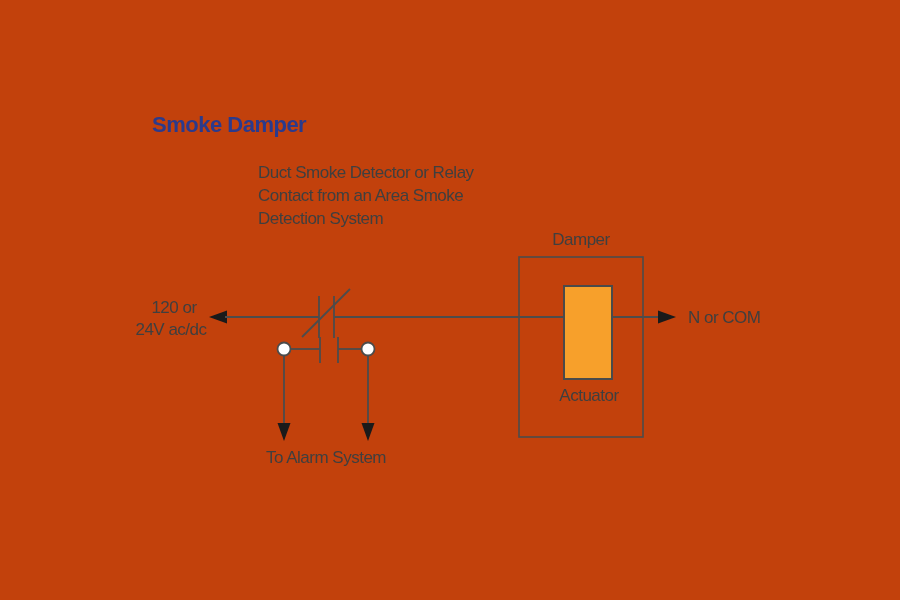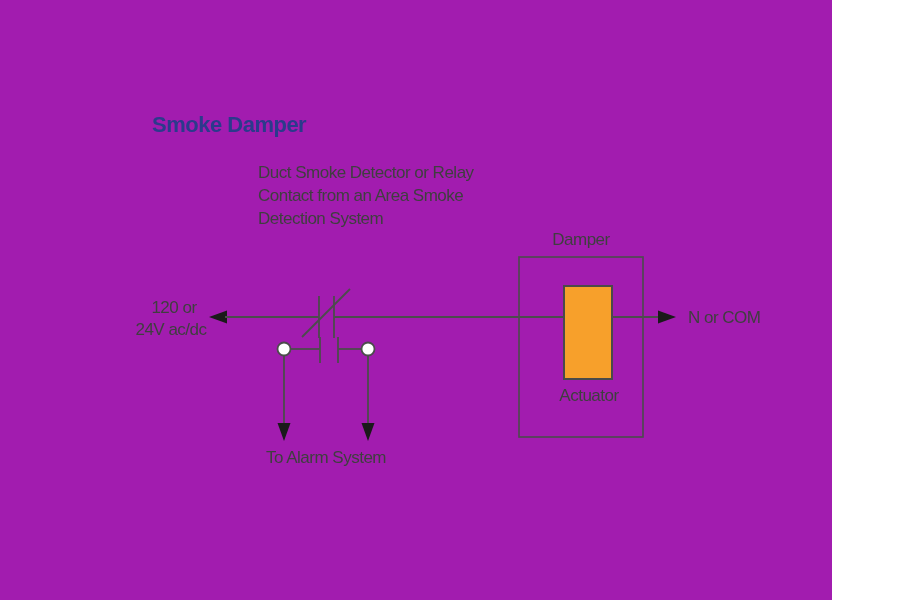--- a/index.html
+++ b/index.html
@@ -2,23 +2,23 @@
 <html><head>
 <meta charset="utf-8">
 <style>
   html, body {
     margin: 0;
     padding: 0;
     background: #ffffff;
   }
   .page {
     position: relative;
-    width: 832px;
+    width: 900px;
     height: 600px;
-    background: #a21caf;
+    background: #c2410c;
     overflow: hidden;
     font-family: "Liberation Sans", sans-serif;
   }
   svg text {
     font-family: "Liberation Sans", sans-serif;
   }
   .title-text {
     font-size: 22px;
     font-weight: bold;
     letter-spacing: -0.5px;

